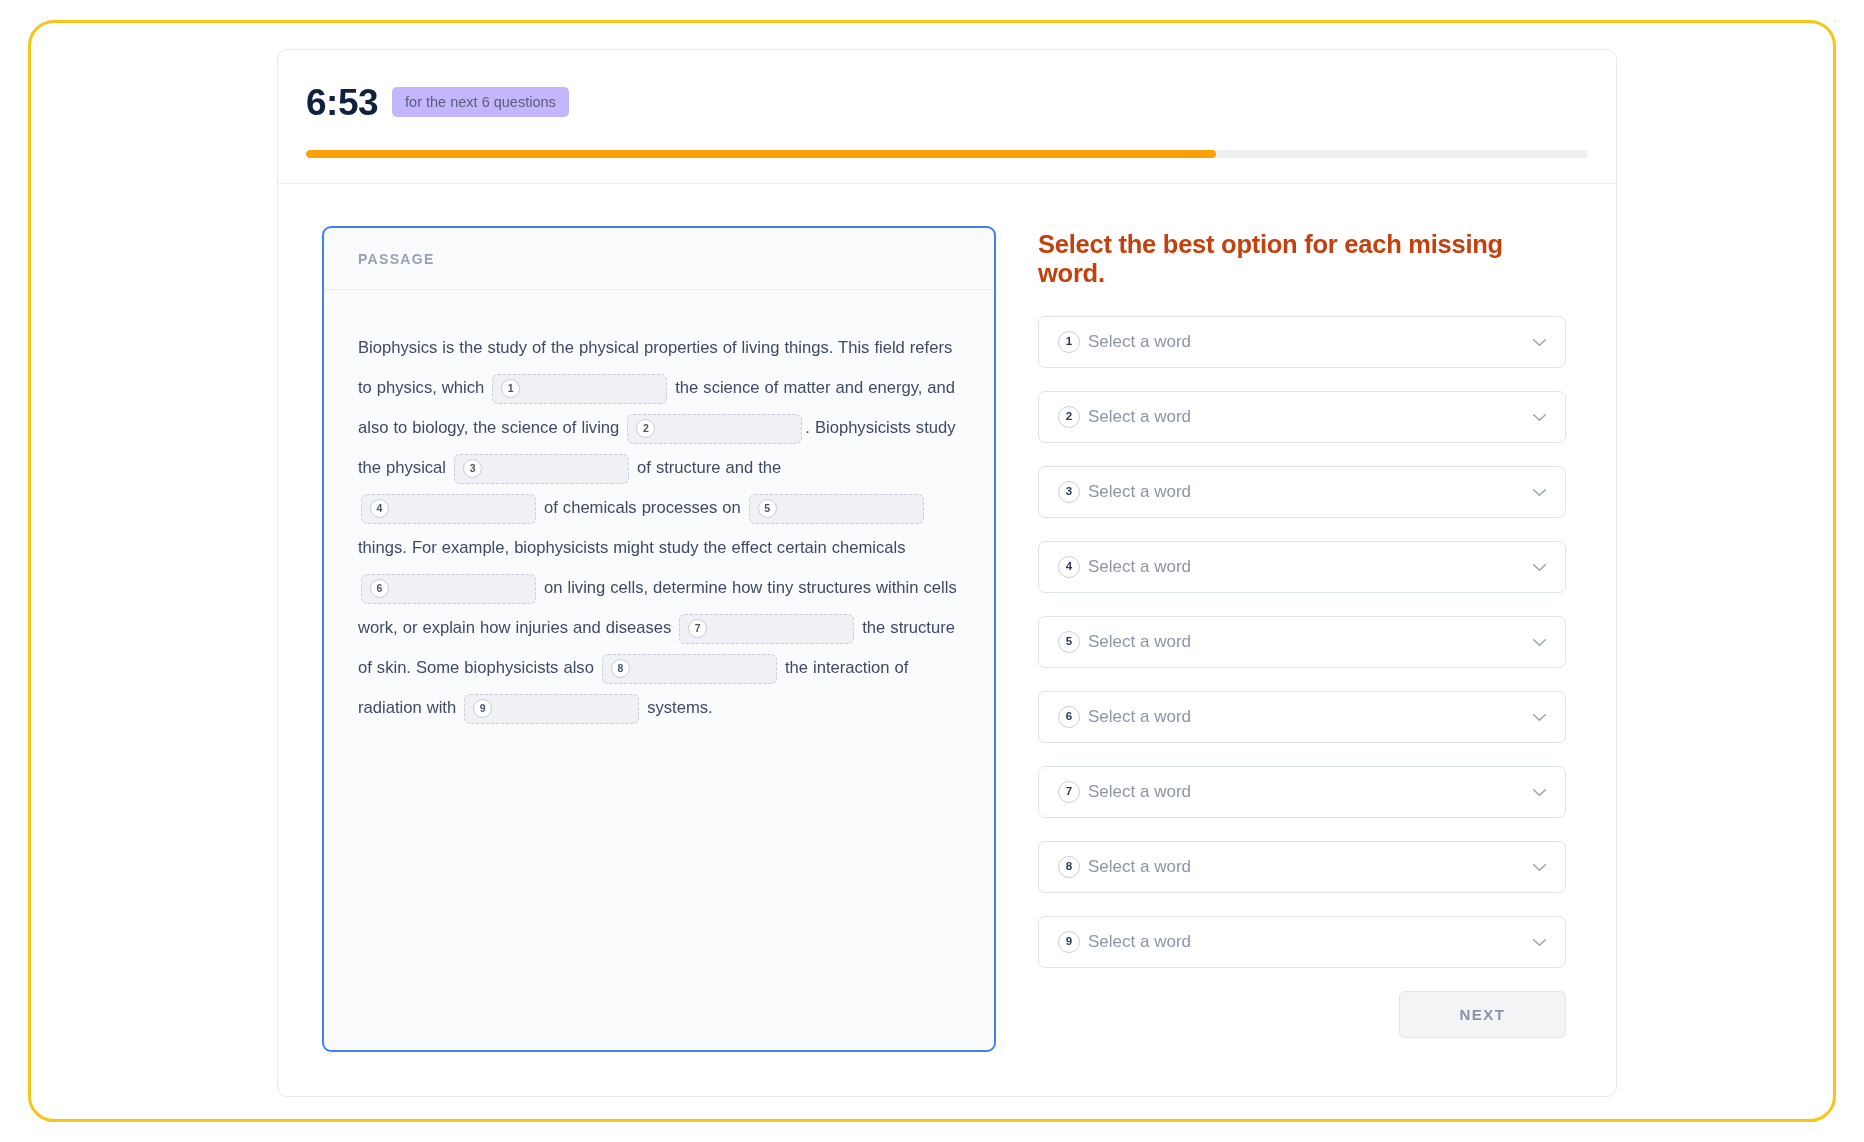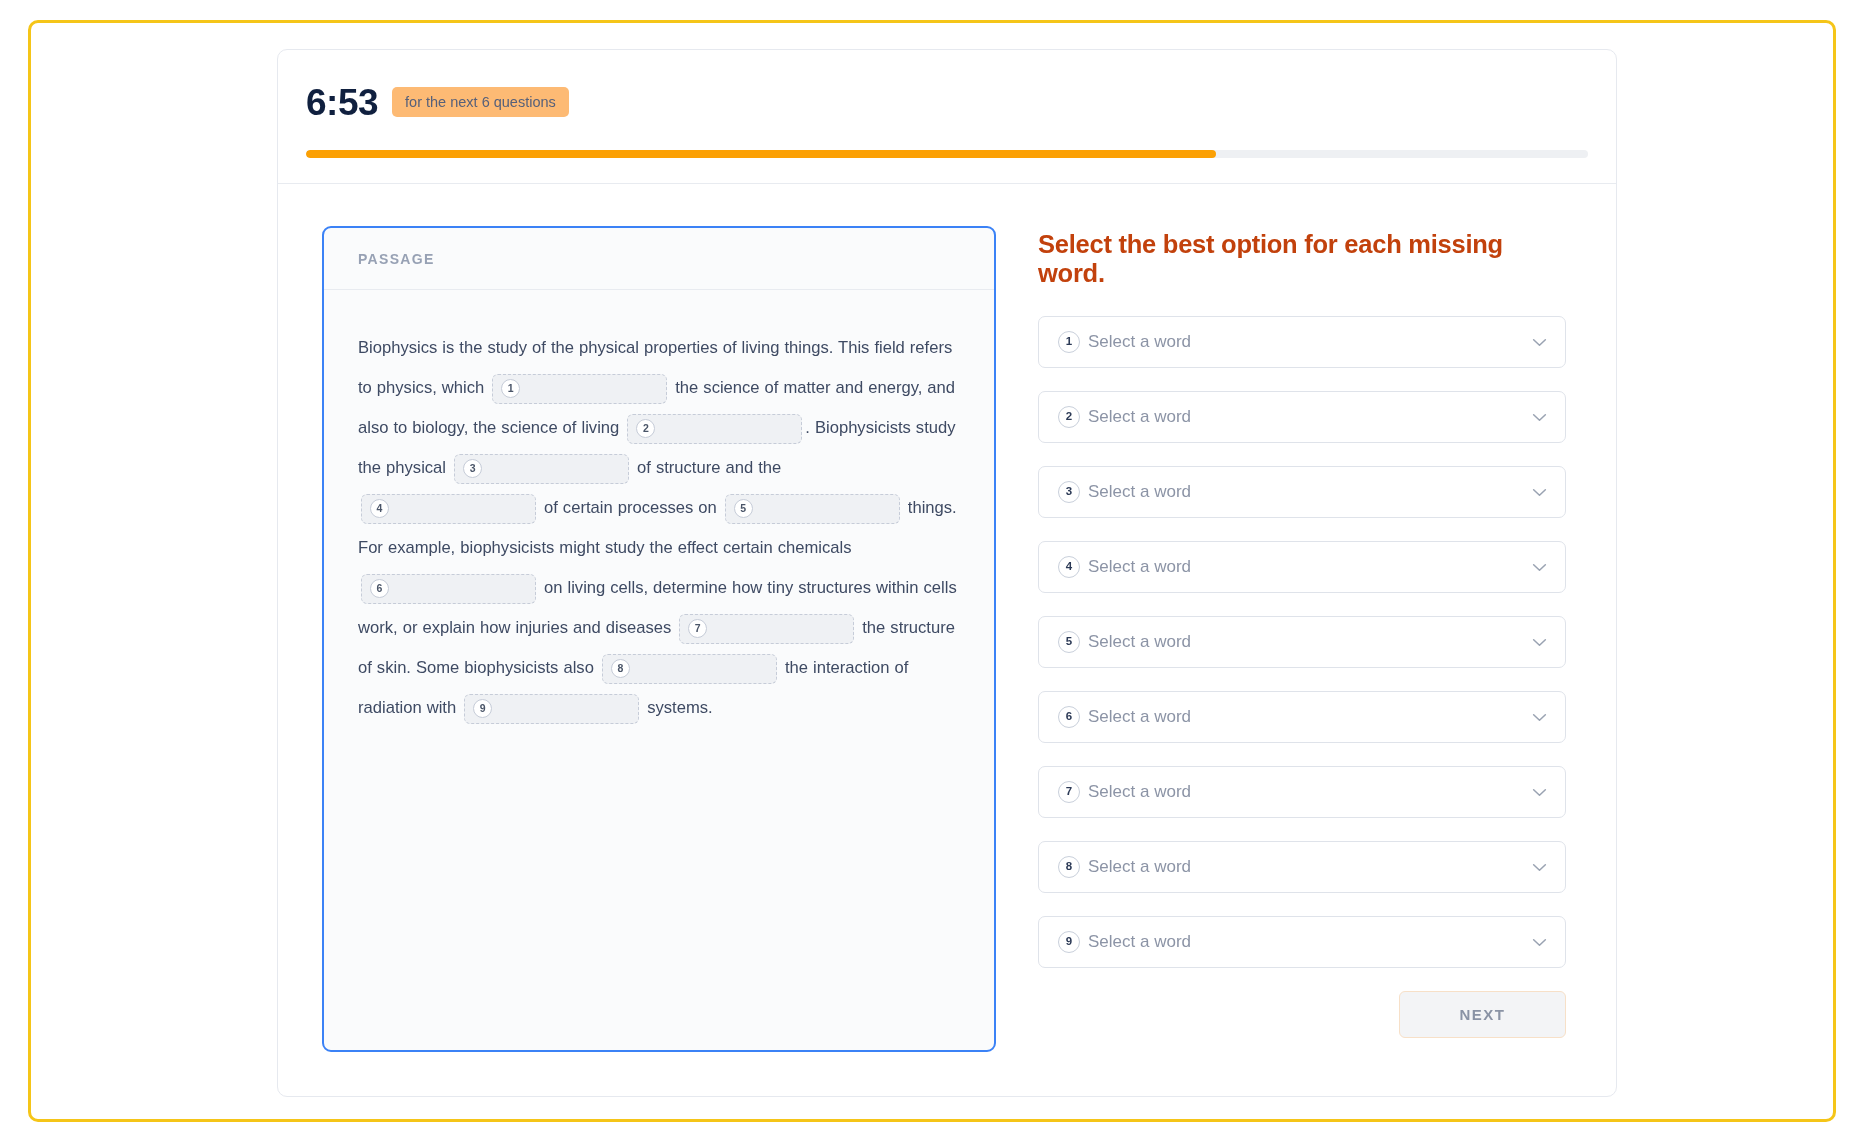--- a/index.html
+++ b/index.html
@@ -13,21 +13,21 @@
   }
 
   
   #app-frame {
     position: absolute;
     left: 28px;
     top: 20px;
     width: 1808px;
     height: 1102px;
     border: 3px solid #F5C518;
-    border-radius: 10px;
+    border-radius: 26px;
     background: #ffffff;
   }
 
   
   #exercise-card {
     position: absolute;
     left: 246px;
     top: 26px;
     width: 1340px;
     height: 1048px;
@@ -50,21 +50,21 @@
     height: 44px;
   }
   #timer-value {
     font-size: 37px;
     font-weight: 700;
     color: #10203F;
     letter-spacing: -0.5px;
     line-height: 1;
   }
   #timer-caption {
-    background: #fdba74;
+    background: #c4b5fd;
     color: #56607A;
     font-size: 14.5px;
     border-radius: 5px;
     padding: 8px 13px;
     line-height: 1;
   }
   #progress-track {
     position: absolute;
     left: 28px;
     right: 28px;
@@ -241,21 +241,21 @@
               <span class="blank-fill" style="width: 138px;"></span>
             </span><span> the science of matter and energy, and also to biology, the science of living </span><span class="blank">
               <span class="blank-num">2</span>
               <span class="blank-fill" style="width: 138px;"></span>
             </span><span>. Biophysicists study the physical </span><span class="blank">
               <span class="blank-num">3</span>
               <span class="blank-fill" style="width: 138px;"></span>
             </span><span> of structure and the </span><span class="blank">
               <span class="blank-num">4</span>
               <span class="blank-fill" style="width: 138px;"></span>
-            </span><span> of certain processes on </span><span class="blank">
+            </span><span> of chemicals processes on </span><span class="blank">
               <span class="blank-num">5</span>
               <span class="blank-fill" style="width: 138px;"></span>
             </span><span> things. For example, biophysicists might study the effect certain chemicals </span><span class="blank">
               <span class="blank-num">6</span>
               <span class="blank-fill" style="width: 138px;"></span>
             </span><span> on living cells, determine how tiny structures within cells work, or explain how injuries and diseases </span><span class="blank">
               <span class="blank-num">7</span>
               <span class="blank-fill" style="width: 138px;"></span>
             </span><span> the structure of skin. Some biophysicists also </span><span class="blank">
               <span class="blank-num">8</span>

